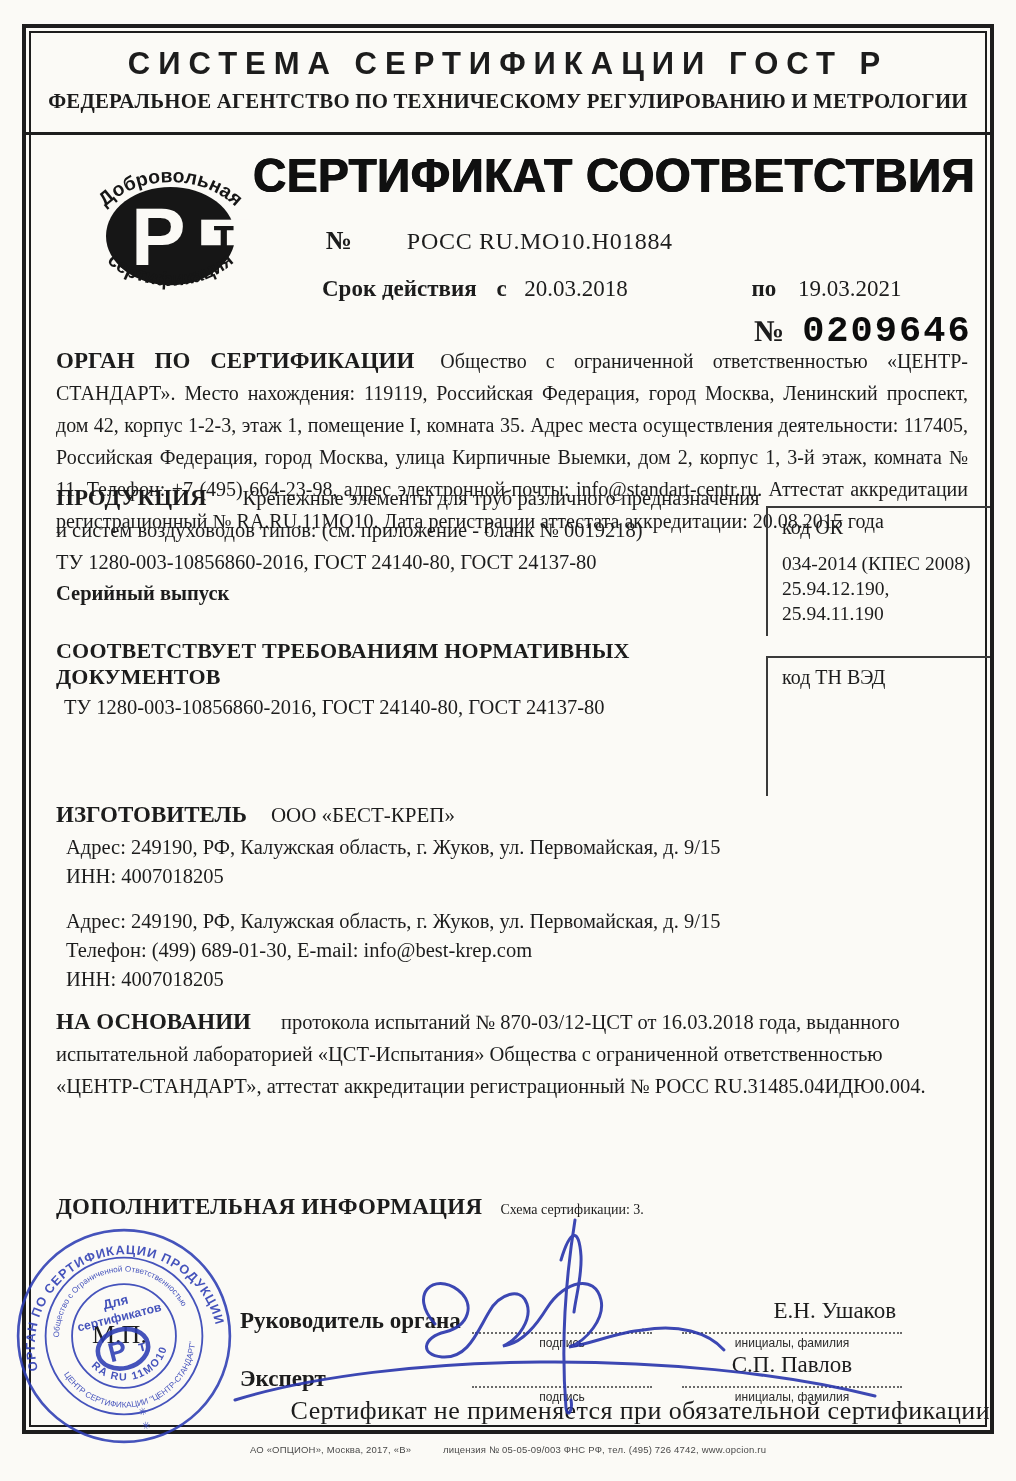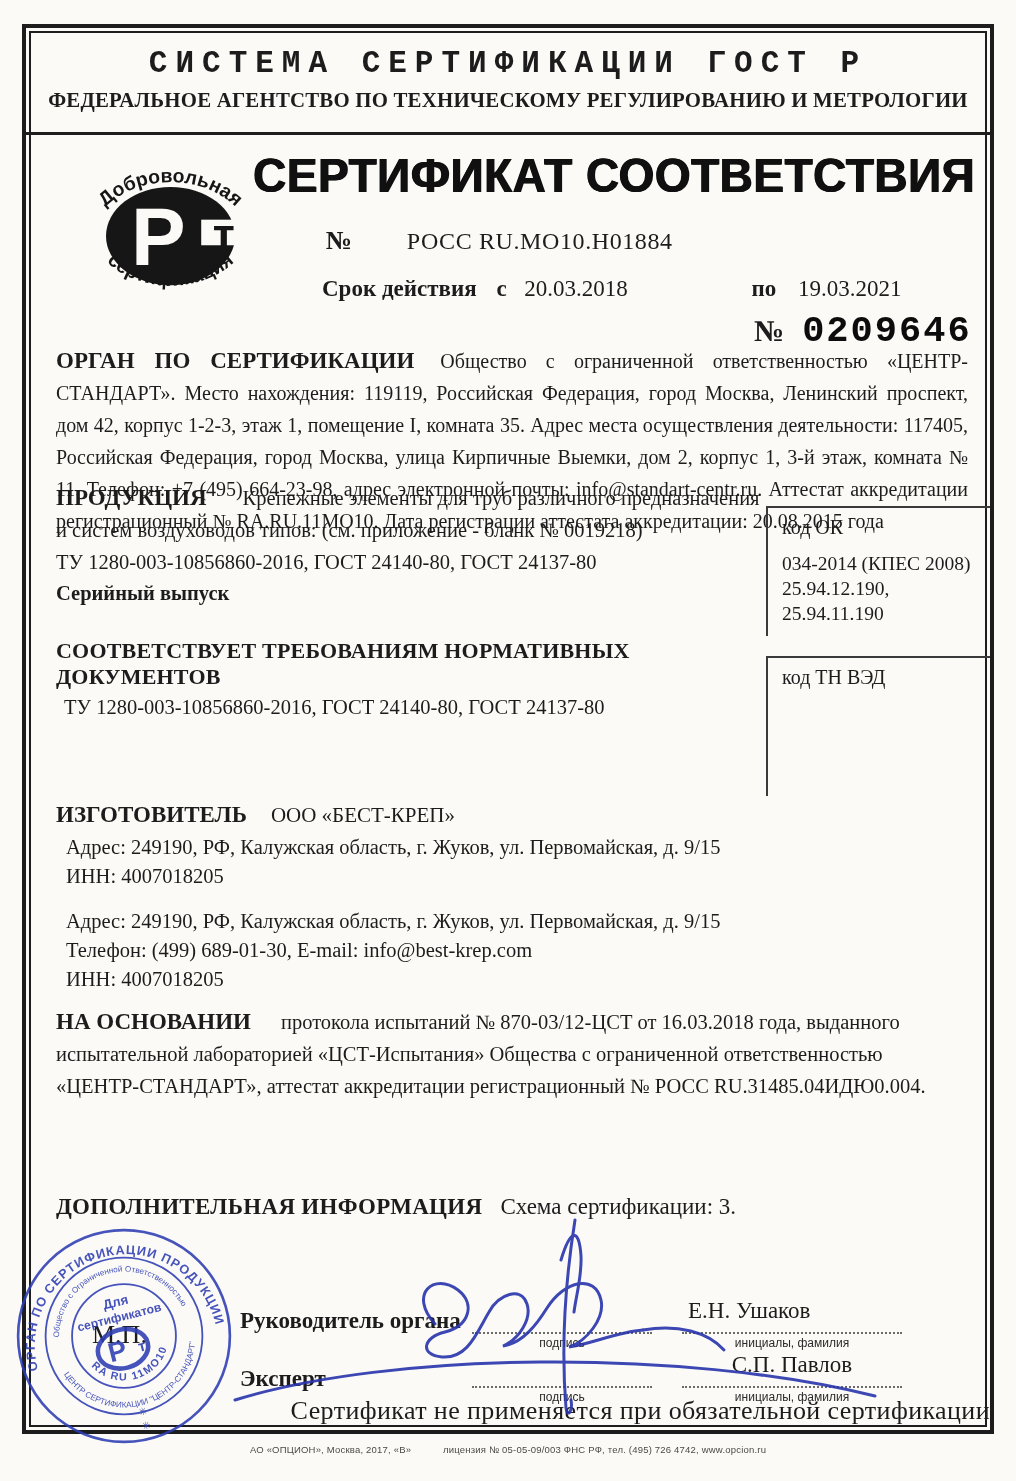--- a/index.html
+++ b/index.html
@@ -18,21 +18,21 @@
     position:absolute;inset:3px;border:2px solid #1d1d1d;pointer-events:none;
   }
   .abs{position:absolute;}
   
   .header{
     position:absolute;top:0;left:0;right:0;height:104px;
     border-bottom:3px solid #1d1d1d;text-align:center;
   }
   .header-line1{
     margin-top:18px;font-size:31px;font-weight:bold;letter-spacing:8px;
-    font-family:Liberation Mono, monospace;
+    font-family:Liberation Sans, sans-serif;
   }
   .header-line2{
     margin-top:7px;font-size:21.5px;font-weight:bold;letter-spacing:0.2px;
     transform:scaleX(0.97);transform-origin:center;
   }
   
   .doc-title{
     position:absolute;left:218px;top:120px;width:740px;text-align:center;
     font-family:"Liberation Sans", sans-serif;font-weight:bold;font-size:46px;
     letter-spacing:0.5px;color:#101010;
@@ -150,30 +150,30 @@
     <div class="txt" style="margin-top:6px;margin-left:10px;">Телефон: (499) 689-01-30, E-mail: info@best-krep.com</div>
     <div class="txt" style="margin-top:6px;margin-left:10px;">ИНН: 4007018205</div>
   </div>
 
   <div class="abs" style="left:30px;top:978px;width:886px;">
     <p class="para" style="line-height:31px;text-align:left;"><span class="lbl" style="margin-right:30px;">НА ОСНОВАНИИ</span><span class="txt">протокола испытаний № 870-03/12-ЦСТ от 16.03.2018 года, выданного испытательной лабораторией «ЦСТ-Испытания» Общества с ограниченной ответственностью «ЦЕНТР-СТАНДАРТ», аттестат аккредитации регистрационный № РОСС RU.31485.04ИДЮ0.004.</span></p>
   </div>
 
   <div class="abs" style="left:30px;top:1166px;width:912px;">
     <span class="lbl" style="letter-spacing:0.3px;">ДОПОЛНИТЕЛЬНАЯ ИНФОРМАЦИЯ</span>
-    <span style="font-size:23px;margin-left:14px;">Схема сертификации: 3.</span>
+    <span style="font-size:14px;margin-left:14px;">Схема сертификации: 3.</span>
   </div>
 
   <div class="abs" style="left:66px;top:1292px;font-size:26px;">М.П.</div>
 
   <div>
     <div class="abs lbl" style="left:214px;top:1280px;">Руководитель органа</div>
     <div class="abs sign-line" style="left:446px;top:1276px;width:180px;height:28px;"></div>
     <div class="abs small-cap" style="left:446px;top:1308px;width:180px;">подпись</div>
-    <div class="abs" style="left:662px;top:1270px;width:208px;text-align:left;font-size:23px;">Е.Н. Ушаков</div>
+    <div class="abs" style="left:662px;top:1270px;width:208px;text-align:right;font-size:23px;">Е.Н. Ушаков</div>
     <div class="abs sign-line" style="left:656px;top:1276px;width:220px;height:28px;"></div>
     <div class="abs small-cap" style="left:656px;top:1308px;width:220px;">инициалы, фамилия</div>
   </div>
 
   <div>
     <div class="abs lbl" style="left:214px;top:1338px;">Эксперт</div>
     <div class="abs sign-line" style="left:446px;top:1330px;width:180px;height:28px;"></div>
     <div class="abs small-cap" style="left:446px;top:1362px;width:180px;">подпись</div>
     <div class="abs" style="left:662px;top:1324px;width:208px;text-align:center;font-size:23px;">С.П. Павлов</div>
     <div class="abs sign-line" style="left:656px;top:1330px;width:220px;height:28px;"></div>

